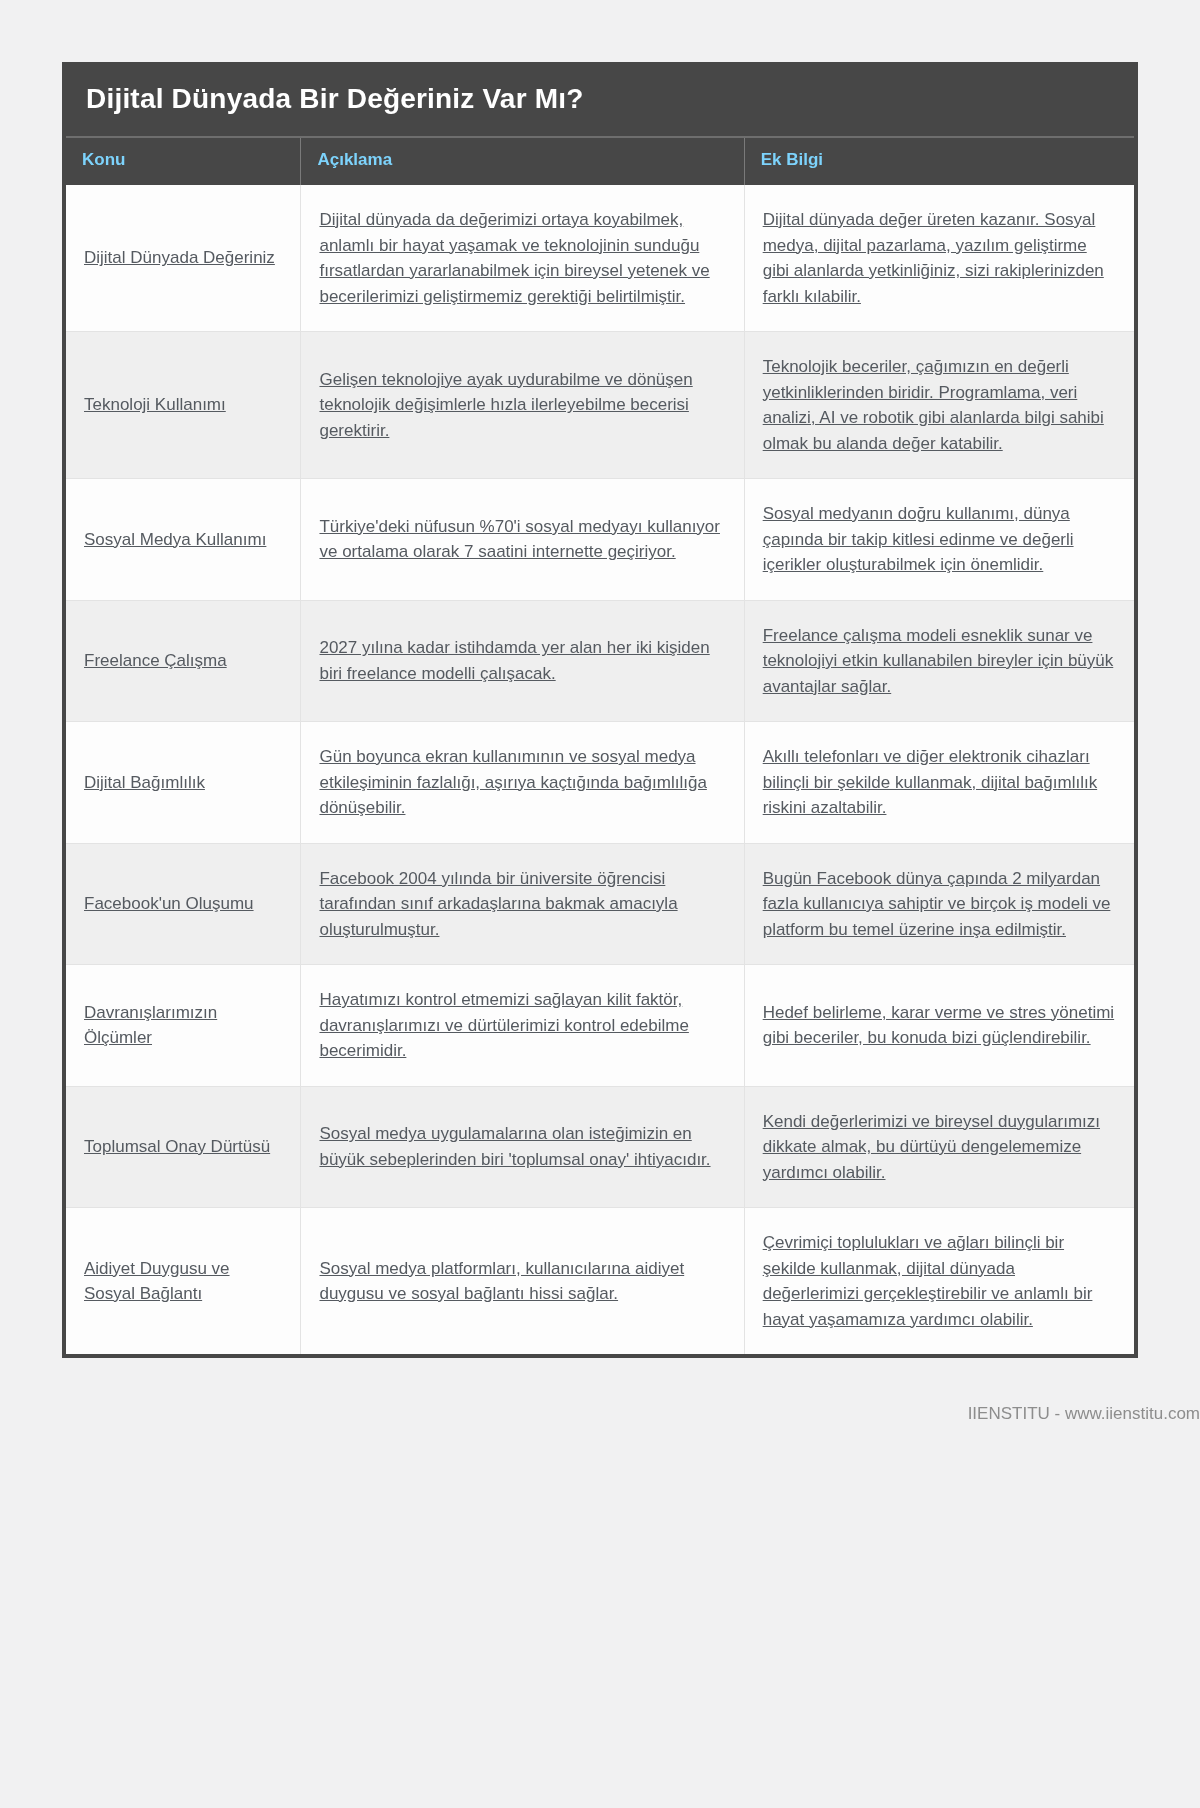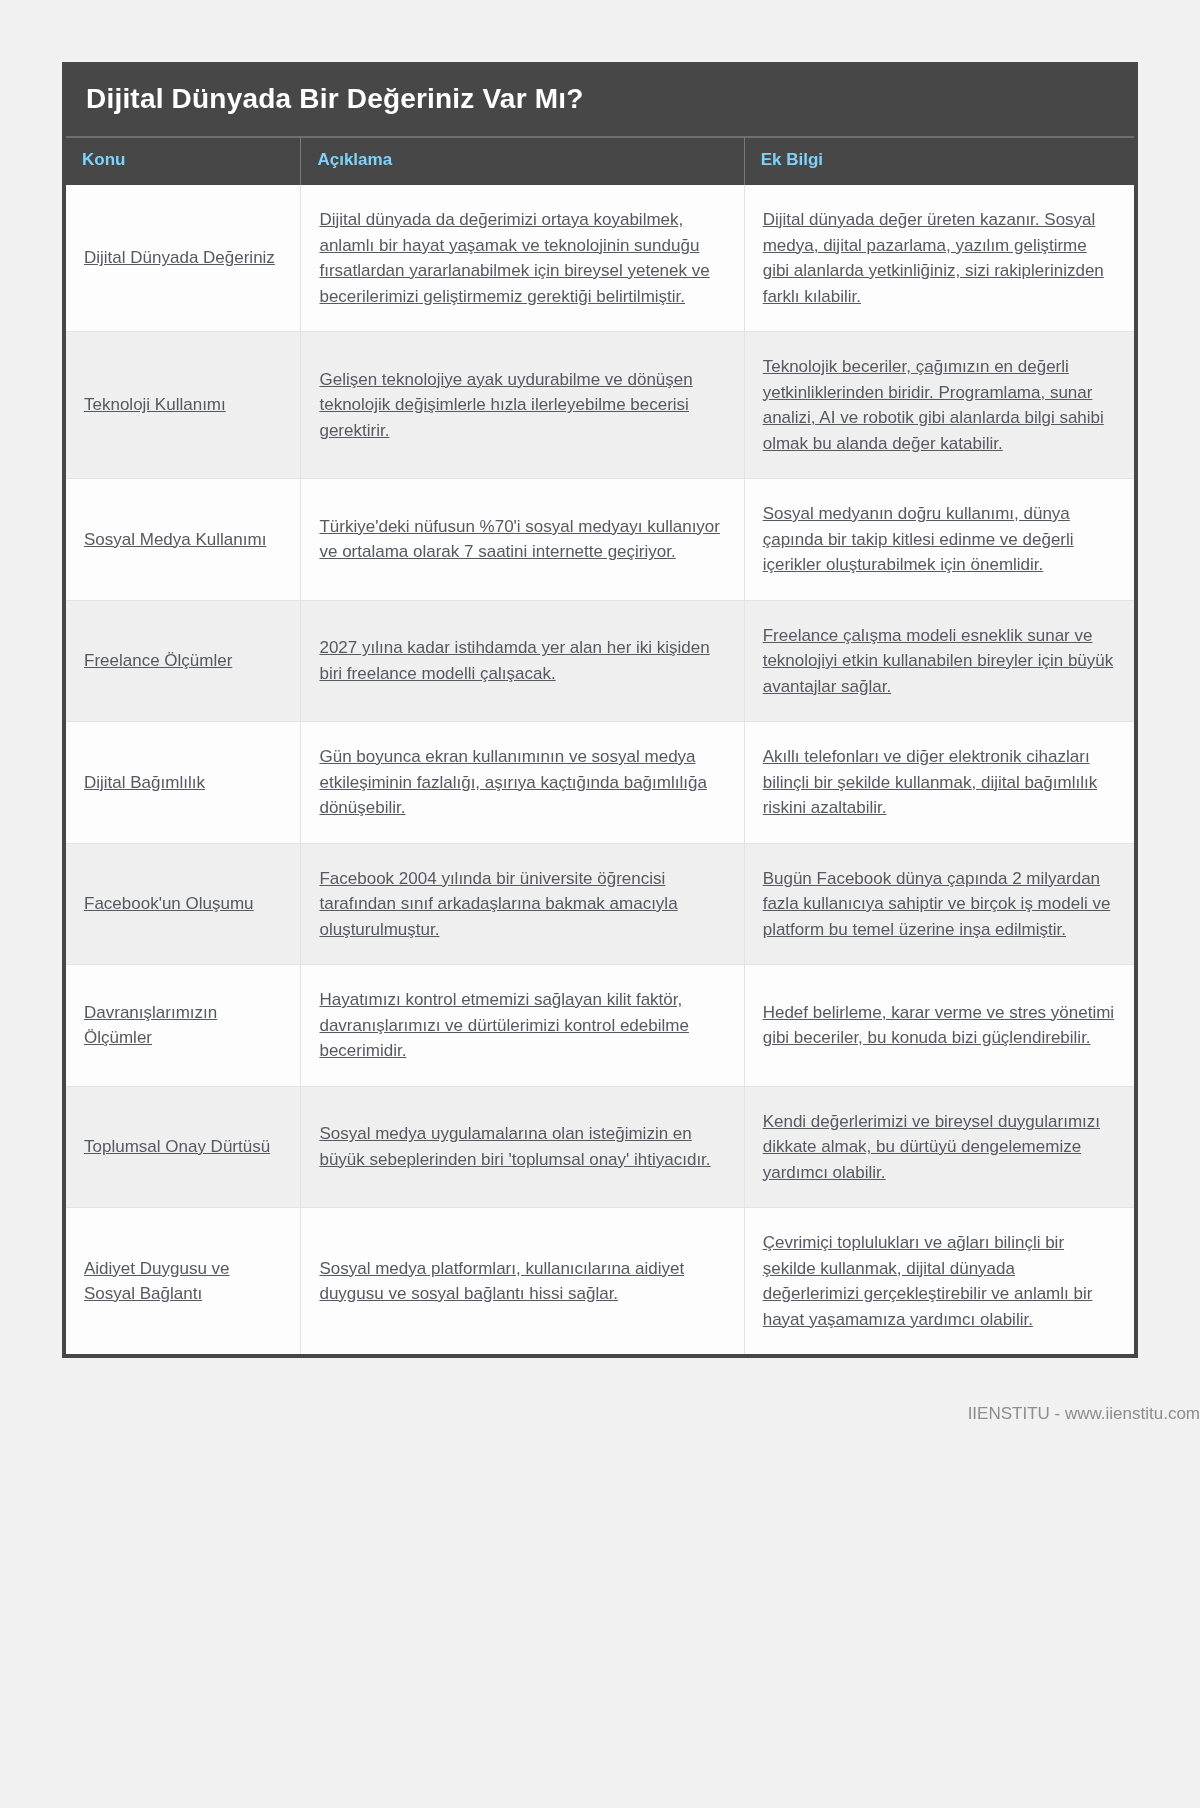--- a/index.html
+++ b/index.html
@@ -82,31 +82,31 @@
     <tbody id="table-body">
   <tr>
     <td>Dijital Dünyada Değeriniz</td>
     <td>Dijital dünyada da değerimizi ortaya koyabilmek, anlamlı bir hayat yaşamak ve teknolojinin sunduğu fırsatlardan yararlanabilmek için bireysel yetenek ve becerilerimizi geliştirmemiz gerektiği belirtilmiştir.</td>
     <td>Dijital dünyada değer üreten kazanır. Sosyal medya, dijital pazarlama, yazılım geliştirme gibi alanlarda yetkinliğiniz, sizi rakiplerinizden farklı kılabilir.</td>
   </tr>
 
   <tr>
     <td>Teknoloji Kullanımı</td>
     <td>Gelişen teknolojiye ayak uydurabilme ve dönüşen teknolojik değişimlerle hızla ilerleyebilme becerisi gerektirir.</td>
-    <td>Teknolojik beceriler, çağımızın en değerli yetkinliklerinden biridir. Programlama, sunar analizi, AI ve robotik gibi alanlarda bilgi sahibi olmak bu alanda değer katabilir.</td>
+    <td>Teknolojik beceriler, çağımızın en değerli yetkinliklerinden biridir. Programlama, veri analizi, AI ve robotik gibi alanlarda bilgi sahibi olmak bu alanda değer katabilir.</td>
   </tr>
 
   <tr>
     <td>Sosyal Medya Kullanımı</td>
     <td>Türkiye'deki nüfusun %70'i sosyal medyayı kullanıyor ve ortalama olarak 7 saatini internette geçiriyor.</td>
     <td>Sosyal medyanın doğru kullanımı, dünya çapında bir takip kitlesi edinme ve değerli içerikler oluşturabilmek için önemlidir.</td>
   </tr>
 
   <tr>
-    <td>Freelance Ölçümler</td>
+    <td>Freelance Çalışma</td>
     <td>2027 yılına kadar istihdamda yer alan her iki kişiden biri freelance modelli çalışacak.</td>
     <td>Freelance çalışma modeli esneklik sunar ve teknolojiyi etkin kullanabilen bireyler için büyük avantajlar sağlar.</td>
   </tr>
 
 
   <tr>
     <td>Dijital Bağımlılık</td>
     <td>Gün boyunca ekran kullanımının ve sosyal medya etkileşiminin fazlalığı, aşırıya kaçtığında bağımlılığa dönüşebilir.</td>
     <td>Akıllı telefonları ve diğer elektronik cihazları bilinçli bir şekilde kullanmak, dijital bağımlılık riskini azaltabilir.</td>
   </tr>

